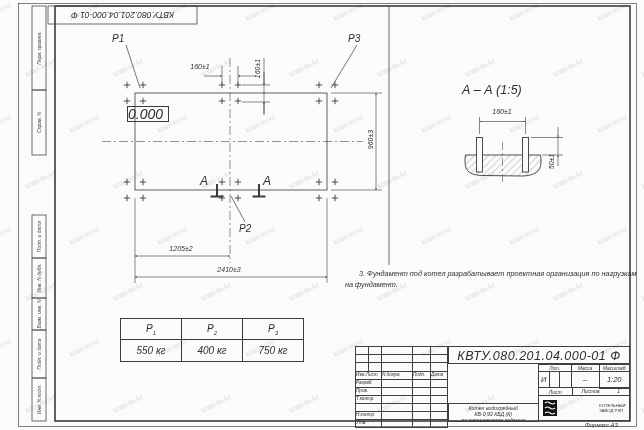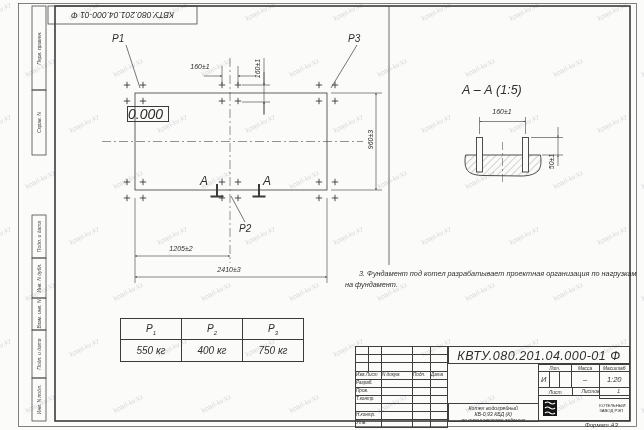--- a/index.html
+++ b/index.html
@@ -318,21 +318,21 @@
     <div>КВ-0,93 КБД (К)</div>
     <div>по техническому заданию</div>
   </div>
   <div class="tbcell" style="left:538px;top:363.5px;width:33.5px;height:8.5px;font-size:4.8px;line-height:8px;">Лит.</div>
   <div class="tbcell" style="left:570.5px;top:363.5px;width:29px;height:8.5px;font-size:4.8px;line-height:8px;">Масса</div>
   <div class="tbcell" style="left:598.5px;top:363.5px;width:31.5px;height:8.5px;font-size:4.8px;line-height:8px;">Масштаб</div>
   <div class="tbcell" style="left:538px;top:371px;width:11.5px;height:16.5px;line-height:15px;font-size:7.5px;">И</div>
   <div class="tbcell" style="left:548.5px;top:371px;width:11.5px;height:16.5px;"></div>
   <div class="tbcell" style="left:559px;top:371px;width:12.5px;height:16.5px;"></div>
   <div class="tbcell" style="left:570.5px;top:371px;width:29px;height:16.5px;line-height:15px;font-size:7.5px;">–</div>
-  <div class="tbcell" style="left:598.5px;top:371px;width:31.5px;height:28px;line-height:15px;font-size:7.5px;">1:20</div>
+  <div class="tbcell" style="left:598.5px;top:371px;width:31.5px;height:18px;line-height:15px;font-size:7.5px;">1:20</div>
   <div class="tbcell" style="left:538px;top:386.5px;width:34.5px;height:9px;font-size:5px;line-height:8.5px;">Лист</div>
   <div class="tbcell" style="left:571.5px;top:386.5px;width:58.5px;height:9px;font-size:5px;line-height:8.5px;display:flex;justify-content:space-around;align-items:center;">
     <span>Листов</span>
     <span>1</span>
   </div>
   <div class="tbcell" style="left:538px;top:394.5px;width:92px;height:26.5px;display:flex;align-items:center;justify-content:center;gap:2px;font-style:normal;">
     <svg width="14" height="16" viewBox="0 0 14 16">
       <rect x="0" y="0" width="14" height="16" fill="#141414"></rect>
       <path d="M2 3 q2.5 -2 5 0 t5 0 M2 8 q2.5 -2 5 0 t5 0 M2 13 q2.5 -2 5 0 t5 0" stroke="#fff" stroke-width="1.1" fill="none"></path>
     </svg>

